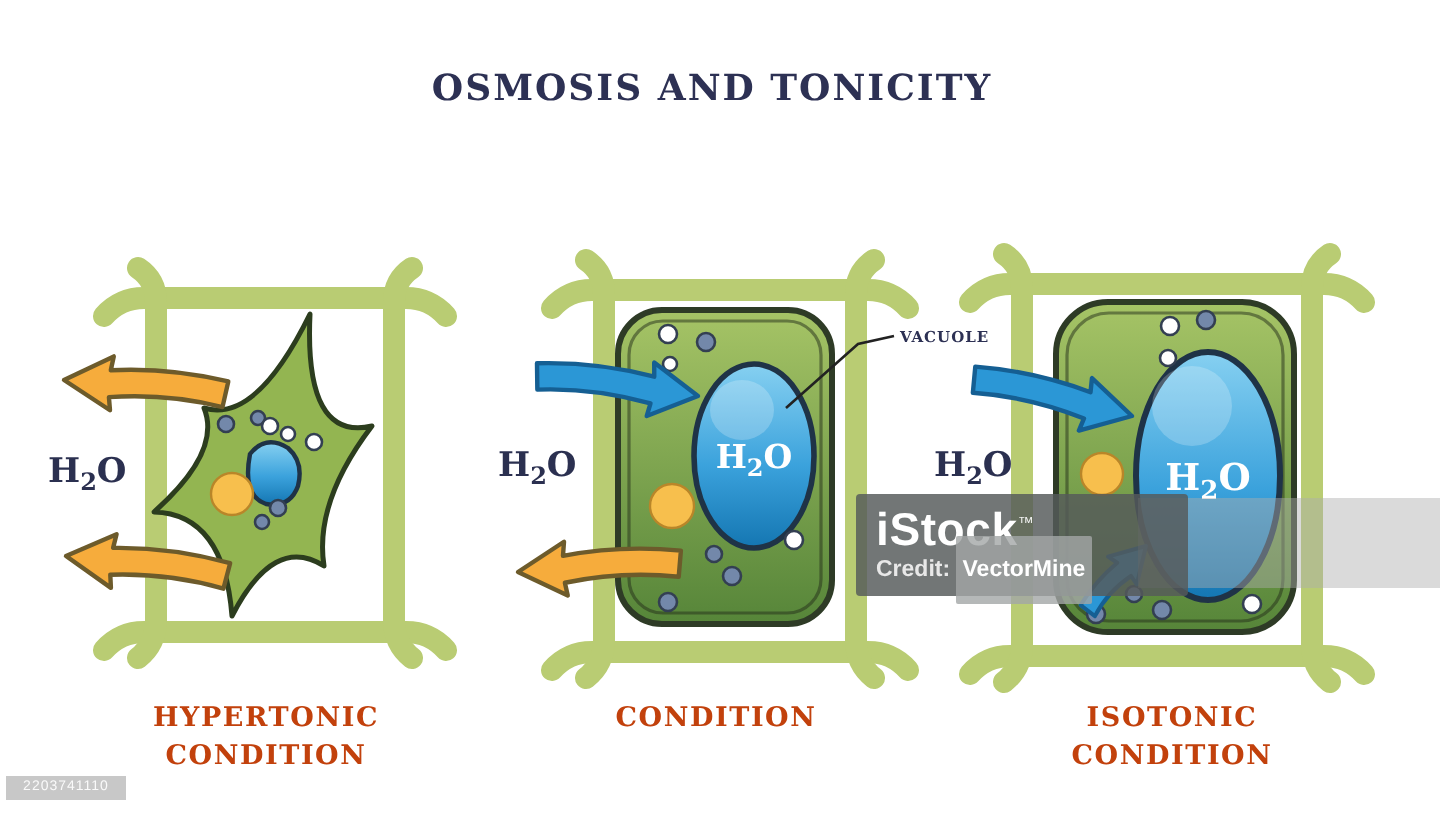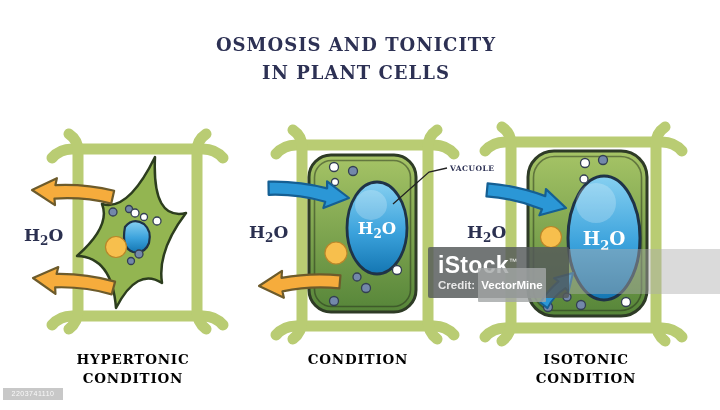--- a/index.html
+++ b/index.html
@@ -1,28 +1,28 @@
 <!DOCTYPE html>
 <html><head>
 <meta charset="utf-8">
 <style>
   html,body{margin:0;padding:0;background:#ffffff;}
   .canvas{position:relative;width:720px;height:410px;background:#ffffff;overflow:hidden;
           font-family:"DejaVu Serif",serif;}
   .diagram-svg{position:absolute;left:0;top:0;}
   .title-block{position:absolute;top:31px;left:0;width:712px;text-align:center;
                color:#2d3154;font-weight:700;font-size:18px;line-height:28px;letter-spacing:1px;}
-  .cond-label{position:absolute;top:350px;width:200px;text-align:center;color:#000000;
+  .cond-label{position:absolute;top:350px;width:200px;text-align:center;color:#c2410c;
               font-weight:700;font-size:13.5px;line-height:19px;letter-spacing:.8px;}
   .cond-hyper{left:33px;}
   .cond-iso{left:258px;}
   .cond-hypo{left:486px;}
   .wm-band{position:absolute;left:569px;top:249px;width:151px;height:45px;
            background:rgba(172,172,172,.45);}
-  .wm-box{position:absolute;left:428px;top:247px;width:141px;height:51px;
+  .wm-box{position:absolute;left:428px;top:247px;width:166px;height:51px;
           background:rgba(86,90,90,.83);border-radius:2px;padding:3px 0 0 10px;
           box-sizing:border-box;font-family:"Liberation Sans",sans-serif;color:#fff;}
   .wm-brand{font-size:23px;font-weight:700;line-height:24px;letter-spacing:.3px;}
   .wm-tm{font-size:8px;vertical-align:super;font-weight:400;opacity:.9;}
   .wm-credit{font-size:11.5px;font-weight:700;line-height:15px;margin-top:1px;color:rgba(238,238,238,.95);}
   .wm-credit-name{color:#fff;background:rgba(162,166,166,.8);padding:11px 3px;border-radius:1px;margin-top:36px;}
   .wm-id{position:absolute;left:3px;top:388px;width:60px;height:12px;background:rgba(186,186,186,.8);
          color:rgba(255,255,255,.9);font-family:"Liberation Sans",sans-serif;font-size:7px;
          line-height:12px;text-align:center;letter-spacing:.5px;}
   .h2o-dark{font-family:"DejaVu Serif",serif;font-weight:700;fill:#2b3050;}
@@ -124,21 +124,20 @@
       </g>
       <path transform="translate(566,208) rotate(14)" d="M0,0 L-24,-13.5 L-23,-6.5 Q-52,-10 -82,-5 L-80,8 Q-52,3 -23,7 L-24,13.5 Z" fill="#2b97d6" stroke="#155f93" stroke-width="2.2" stroke-linejoin="round"></path>
       <path transform="translate(573,273) rotate(-46)" d="M0,0 L-17,-10 L-16,-4.5 Q-30,-6 -44,-3 L-43,6 Q-30,2 -16,5 L-17,10 Z" fill="#2b97d6" stroke="#155f93" stroke-width="2" stroke-linejoin="round"></path>
       <text class="h2o-dark" x="467" y="238" font-size="17"><tspan>H</tspan><tspan dy="4" font-size="12">2</tspan><tspan dy="-4">O</tspan></text>
       <text class="h2o-white" x="604" y="245" font-size="18.5" text-anchor="middle"><tspan>H</tspan><tspan dy="4.5" font-size="13">2</tspan><tspan dy="-4.5">O</tspan></text>
     </g>
   </svg>
 
   <div class="title-block">
     <div>OSMOSIS AND TONICITY</div>
-    <div>IN PLANT CELLS</div>
   </div>
 
   <div class="cond-label cond-hyper">
     <div>HYPERTONIC</div>
     <div>CONDITION</div>
   </div>
   <div class="cond-label cond-iso">
     <div>CONDITION</div>
   </div>
   <div class="cond-label cond-hypo">

